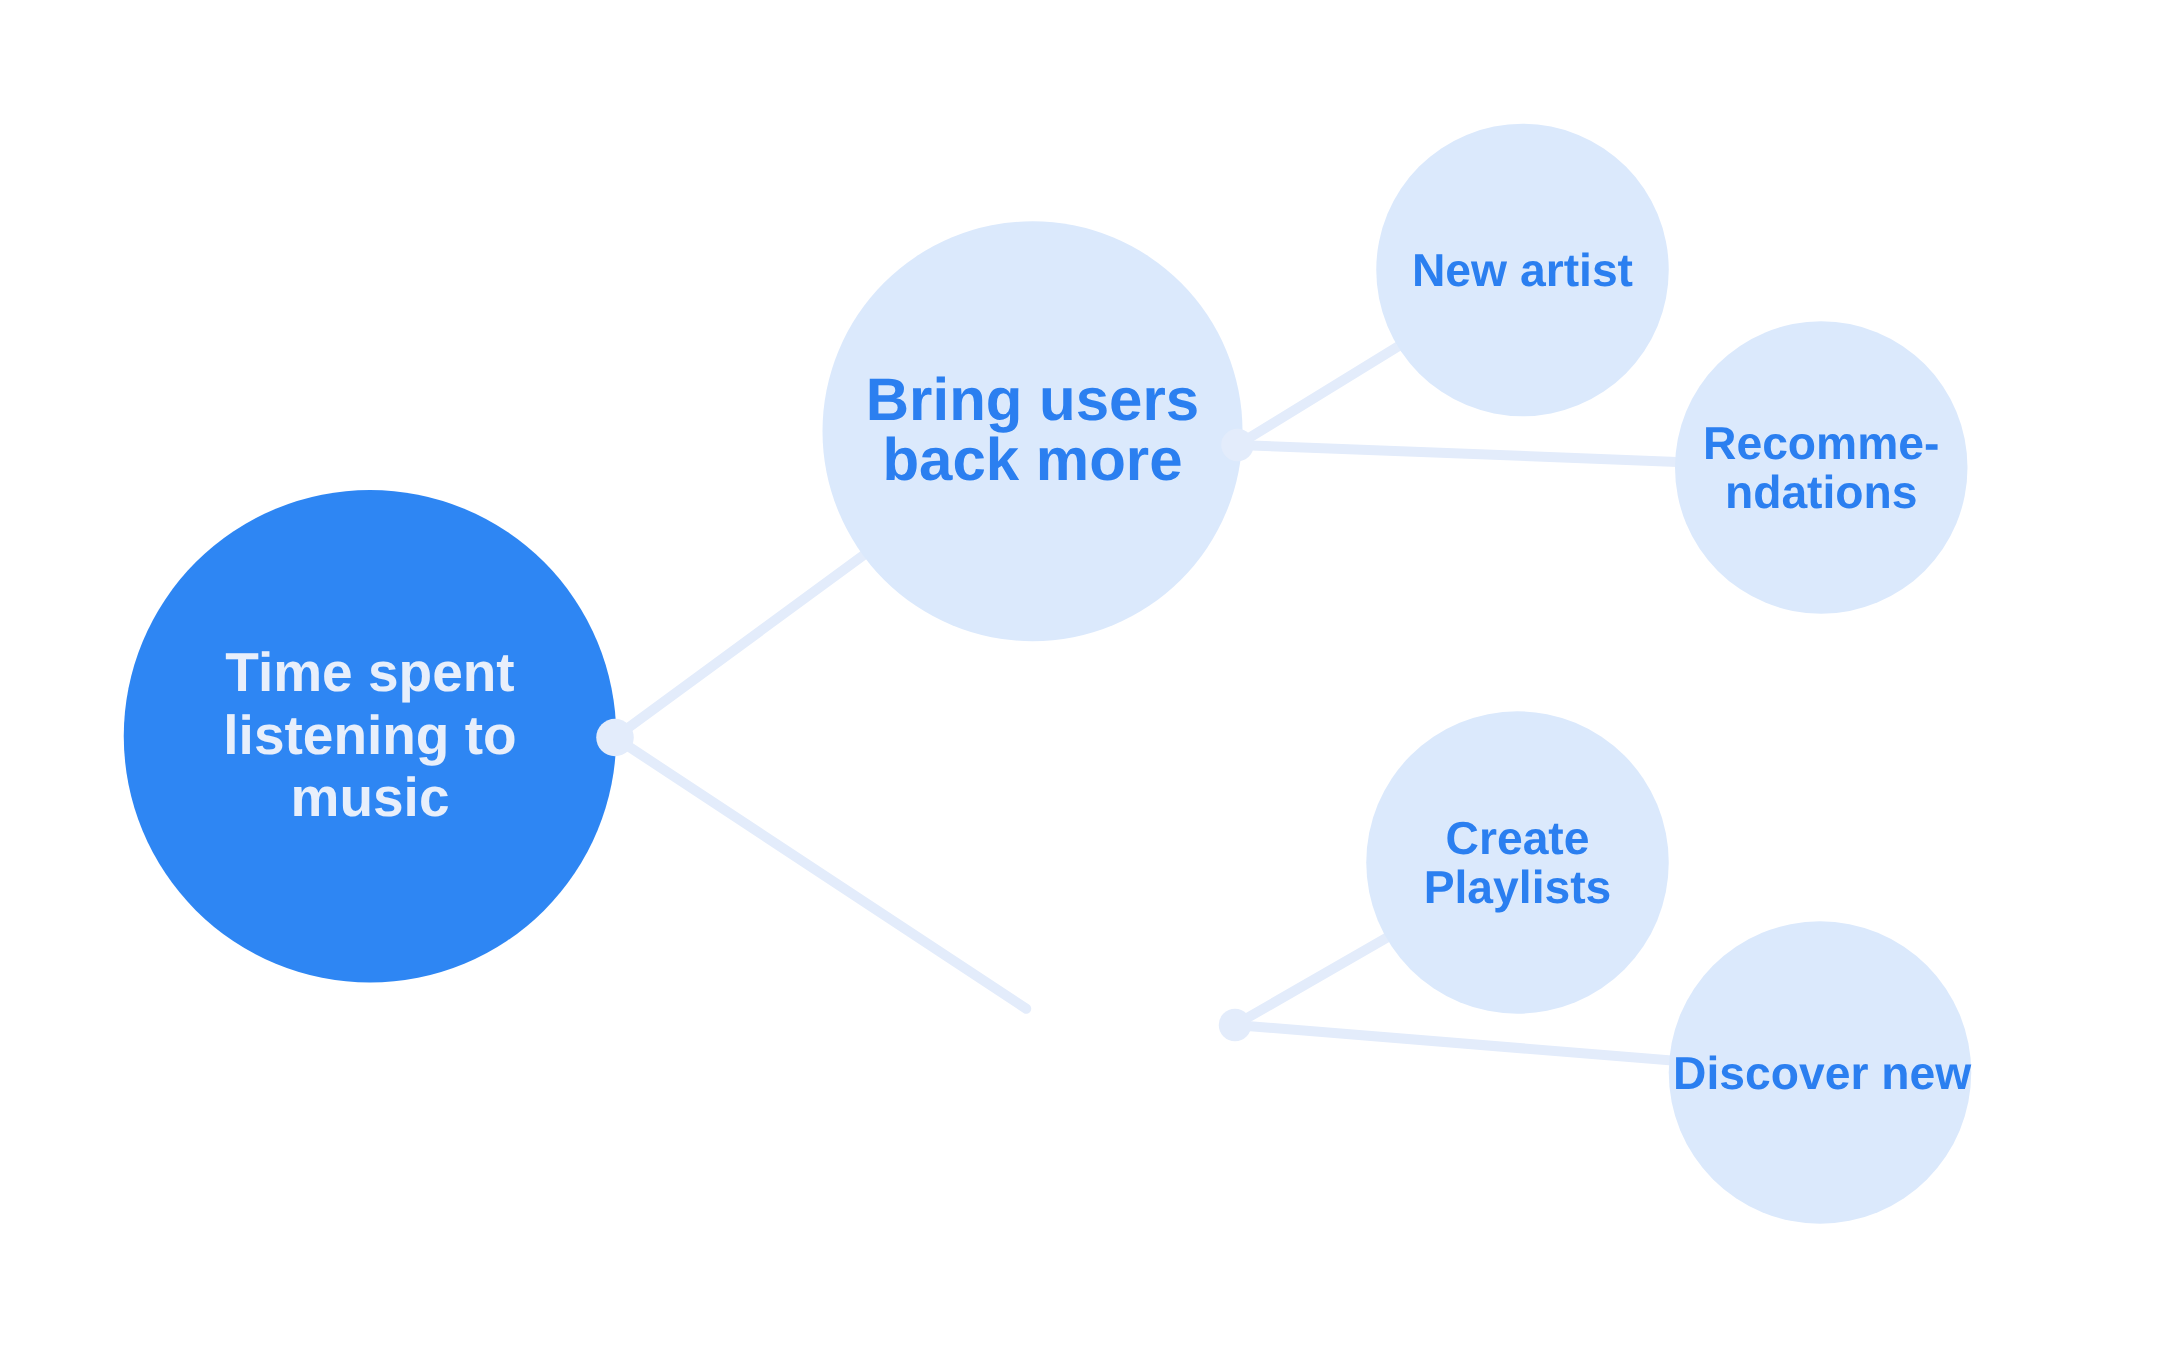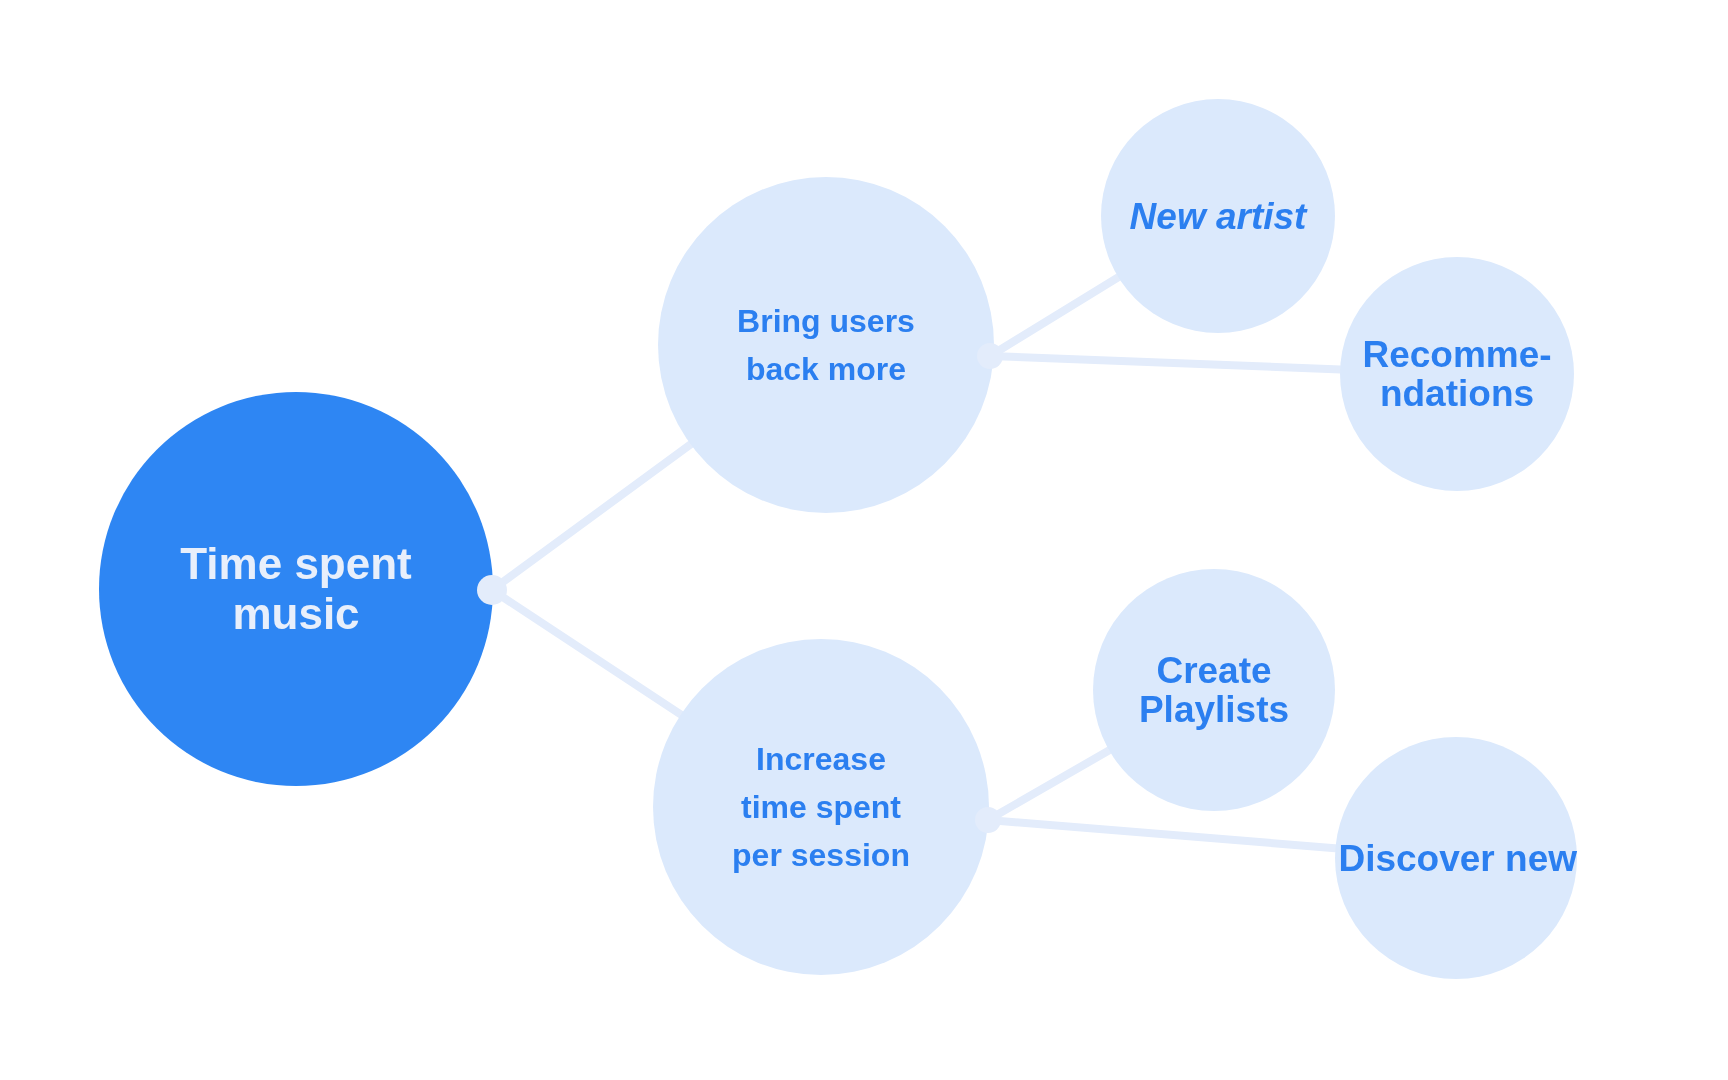--- a/index.html
+++ b/index.html
@@ -45,21 +45,21 @@
   .node .label span { display: block; }
   .node--root {
     background: var(--root-fill);
     color: var(--root-text);
     font-size: 44px;
     line-height: 50px;
   }
   .node--mid {
     background: var(--node-fill);
     color: var(--node-text);
-    font-size: 32px;
+    font-size: 48px;
     line-height: 48px;
   }
   .node--leaf {
     background: var(--node-fill);
     color: var(--node-text);
     font-size: 37px;
     line-height: 39px;
   }
   .dot {
     position: absolute;
@@ -78,40 +78,34 @@
     <line x1="492" y1="590" x2="821" y2="807"></line>
     <line x1="990" y1="356" x2="1218" y2="216"></line>
     <line x1="990" y1="356" x2="1457" y2="374"></line>
     <line x1="988" y1="820" x2="1214" y2="690"></line>
     <line x1="988" y1="820" x2="1456" y2="858"></line>
   </svg>
 
   <div class="node node--root" style="left:99px; top:392px; width:394px; height:394px;">
     <div class="label">
       <span>Time spent</span>
+      <span>listening to</span>
       <span>music</span>
     </div>
   </div>
 
   <div class="node node--mid" style="left:658px; top:177px; width:336px; height:336px;">
     <div class="label">
       <span>Bring users</span>
       <span>back more</span>
     </div>
   </div>
 
-  <div class="node node--mid" style="left:653px; top:639px; width:336px; height:336px;">
-    <div class="label">
-      <span>Increase</span>
-      <span>time spent</span>
-      <span>per session</span>
-    </div>
-  </div>
 
-  <div class="node node--leaf" style="left:1101px; top:99px; width:234px; height:234px;font-style:italic;">
+  <div class="node node--leaf" style="left:1101px; top:99px; width:234px; height:234px;">
     <div class="label">
       <span>New artist</span>
     </div>
   </div>
 
   <div class="node node--leaf" style="left:1340px; top:257px; width:234px; height:234px;">
     <div class="label">
       <span>Recomme-</span>
       <span>ndations</span>
     </div>

